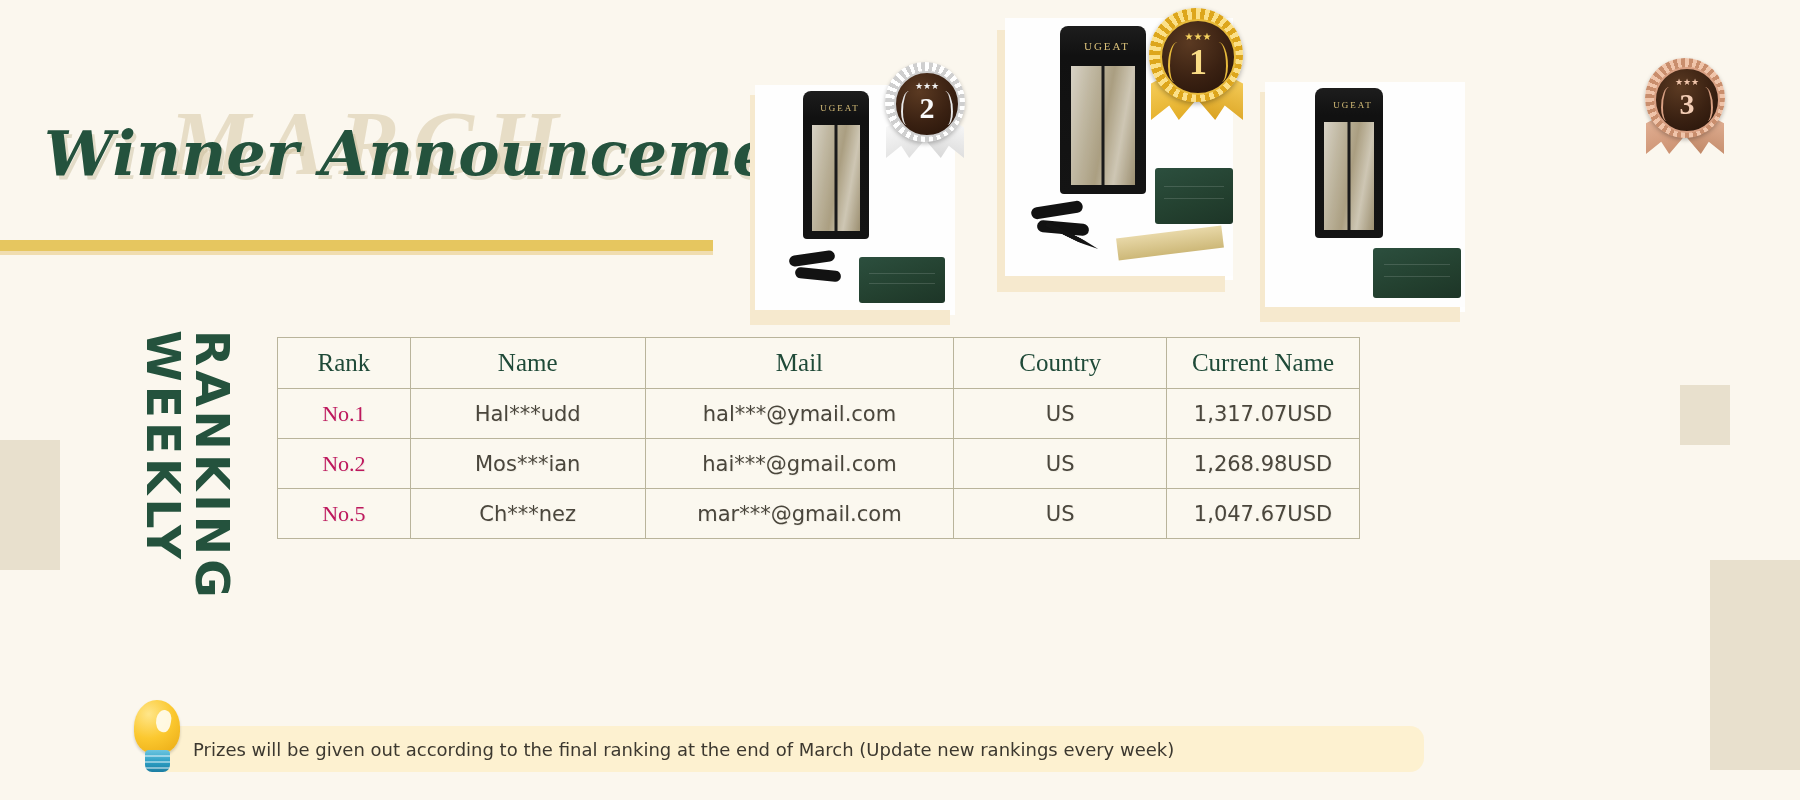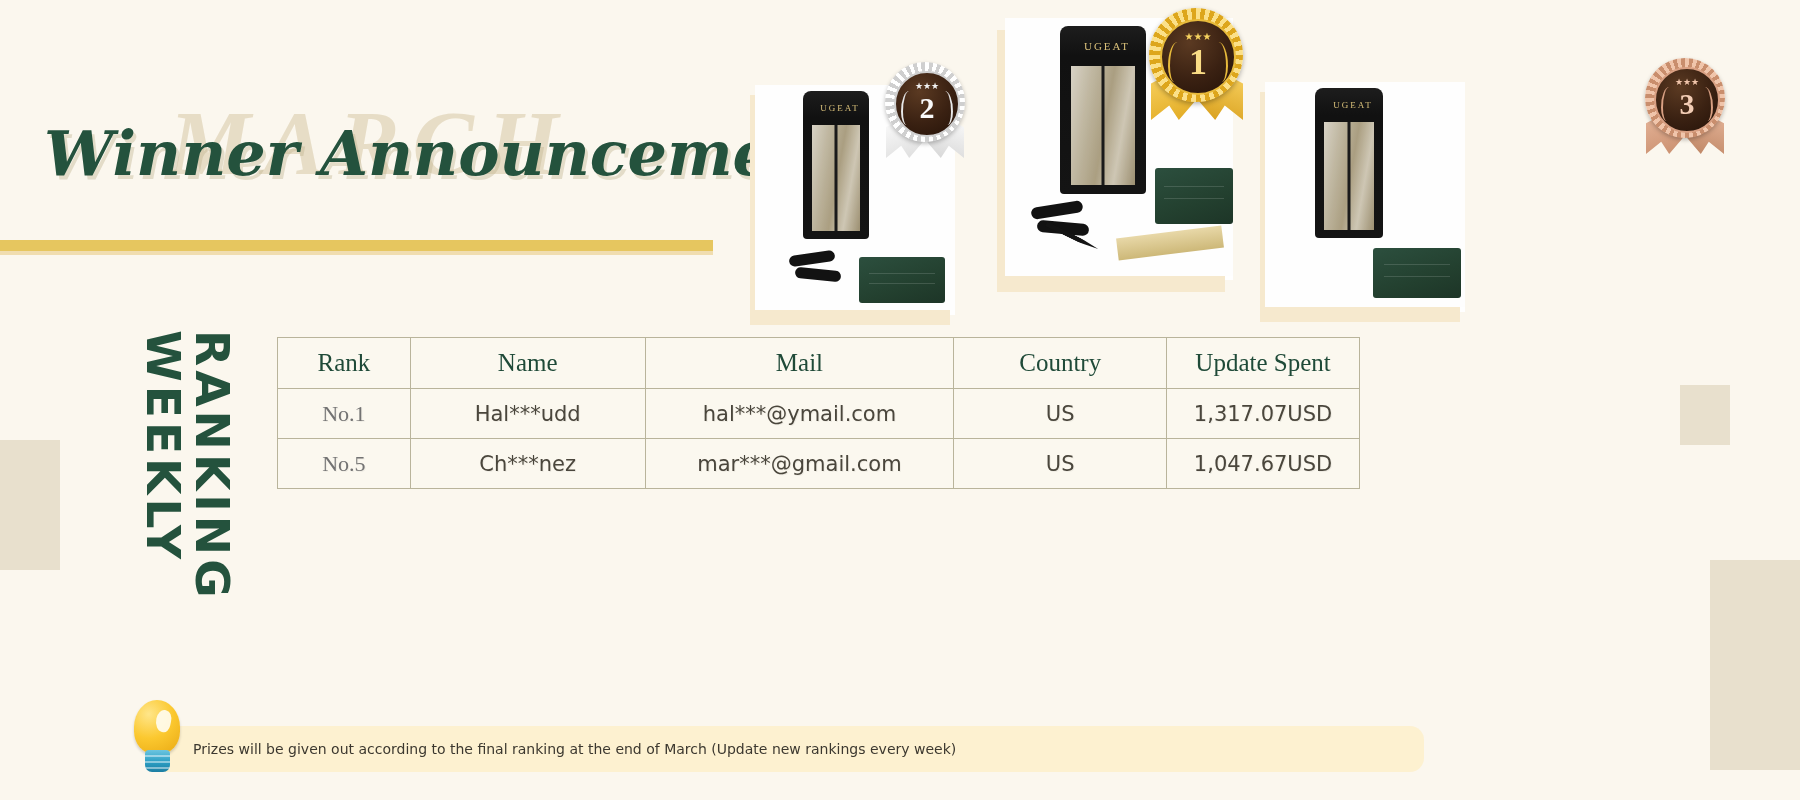--- a/index.html
+++ b/index.html
@@ -111,37 +111,37 @@
     font-size:25px;font-weight:400;color:#1f4a38;
     height:48px;
   }
   td{
     font-family:"DejaVu Sans", sans-serif;
     font-size:21px;color:#4a463c;height:47px;
     text-shadow:1px 1px 0 rgba(0,0,0,.05);
   }
   td.rank{
     font-family:"Liberation Serif", serif;
-    font-size:22px;color:#737373;
+    font-size:22px;color:#be185d;
   }
   col.c-rank{width:133px;}
   col.c-name{width:235px;}
   col.c-mail{width:309px;}
   col.c-country{width:213px;}
   col.c-spent{width:193px;}
 
   
   .note{
     position:absolute;left:165px;top:726px;width:1259px;height:46px;
     background:#fdf1d0;border-radius:0 14px 14px 0;
     display:flex;align-items:center;
   }
   .note .txt{
     font-family:"DejaVu Sans", sans-serif;
-    font-size:14px;color:#3c382f;padding-left:28px;white-space:nowrap;
+    font-size:18px;color:#3c382f;padding-left:28px;white-space:nowrap;
   }
   .bulb{position:absolute;left:126px;top:700px;width:64px;height:78px;}
   .bulb .glass{
     position:absolute;left:8px;top:0;width:46px;height:54px;
     background:radial-gradient(circle at 32% 26%,#ffe68a 0%,#fbc82f 48%,#e9a812 100%);
     border-radius:50% 50% 42% 42%;
     box-shadow:0 2px 3px rgba(0,0,0,.18);
   }
   .bulb .gleam{
     position:absolute;left:30px;top:10px;width:15px;height:22px;
@@ -273,32 +273,39 @@
           <col class="c-mail">
           <col class="c-country">
           <col class="c-spent">
       </colgroup>
       <thead>
         <tr>
           <th>Rank</th>
           <th>Name</th>
           <th>Mail</th>
           <th>Country</th>
-          <th>Update Spent</th>
+          <th>Current Name</th>
         </tr>
       </thead>
       <tbody>
         <tr>
           <td class="rank">No.1</td>
           <td>Hal***udd</td>
           <td>hal***@ymail.com</td>
           <td>US</td>
           <td>1,317.07USD</td>
         </tr>
         <tr>
+          <td class="rank">No.2</td>
+          <td>Mos***ian</td>
+          <td>hai***@gmail.com</td>
+          <td>US</td>
+          <td>1,268.98USD</td>
+        </tr>
+        <tr>
           <td class="rank">No.5</td>
           <td>Ch***nez</td>
           <td>mar***@gmail.com</td>
           <td>US</td>
           <td>1,047.67USD</td>
         </tr>
       </tbody>
     </table>
   </div>
 

